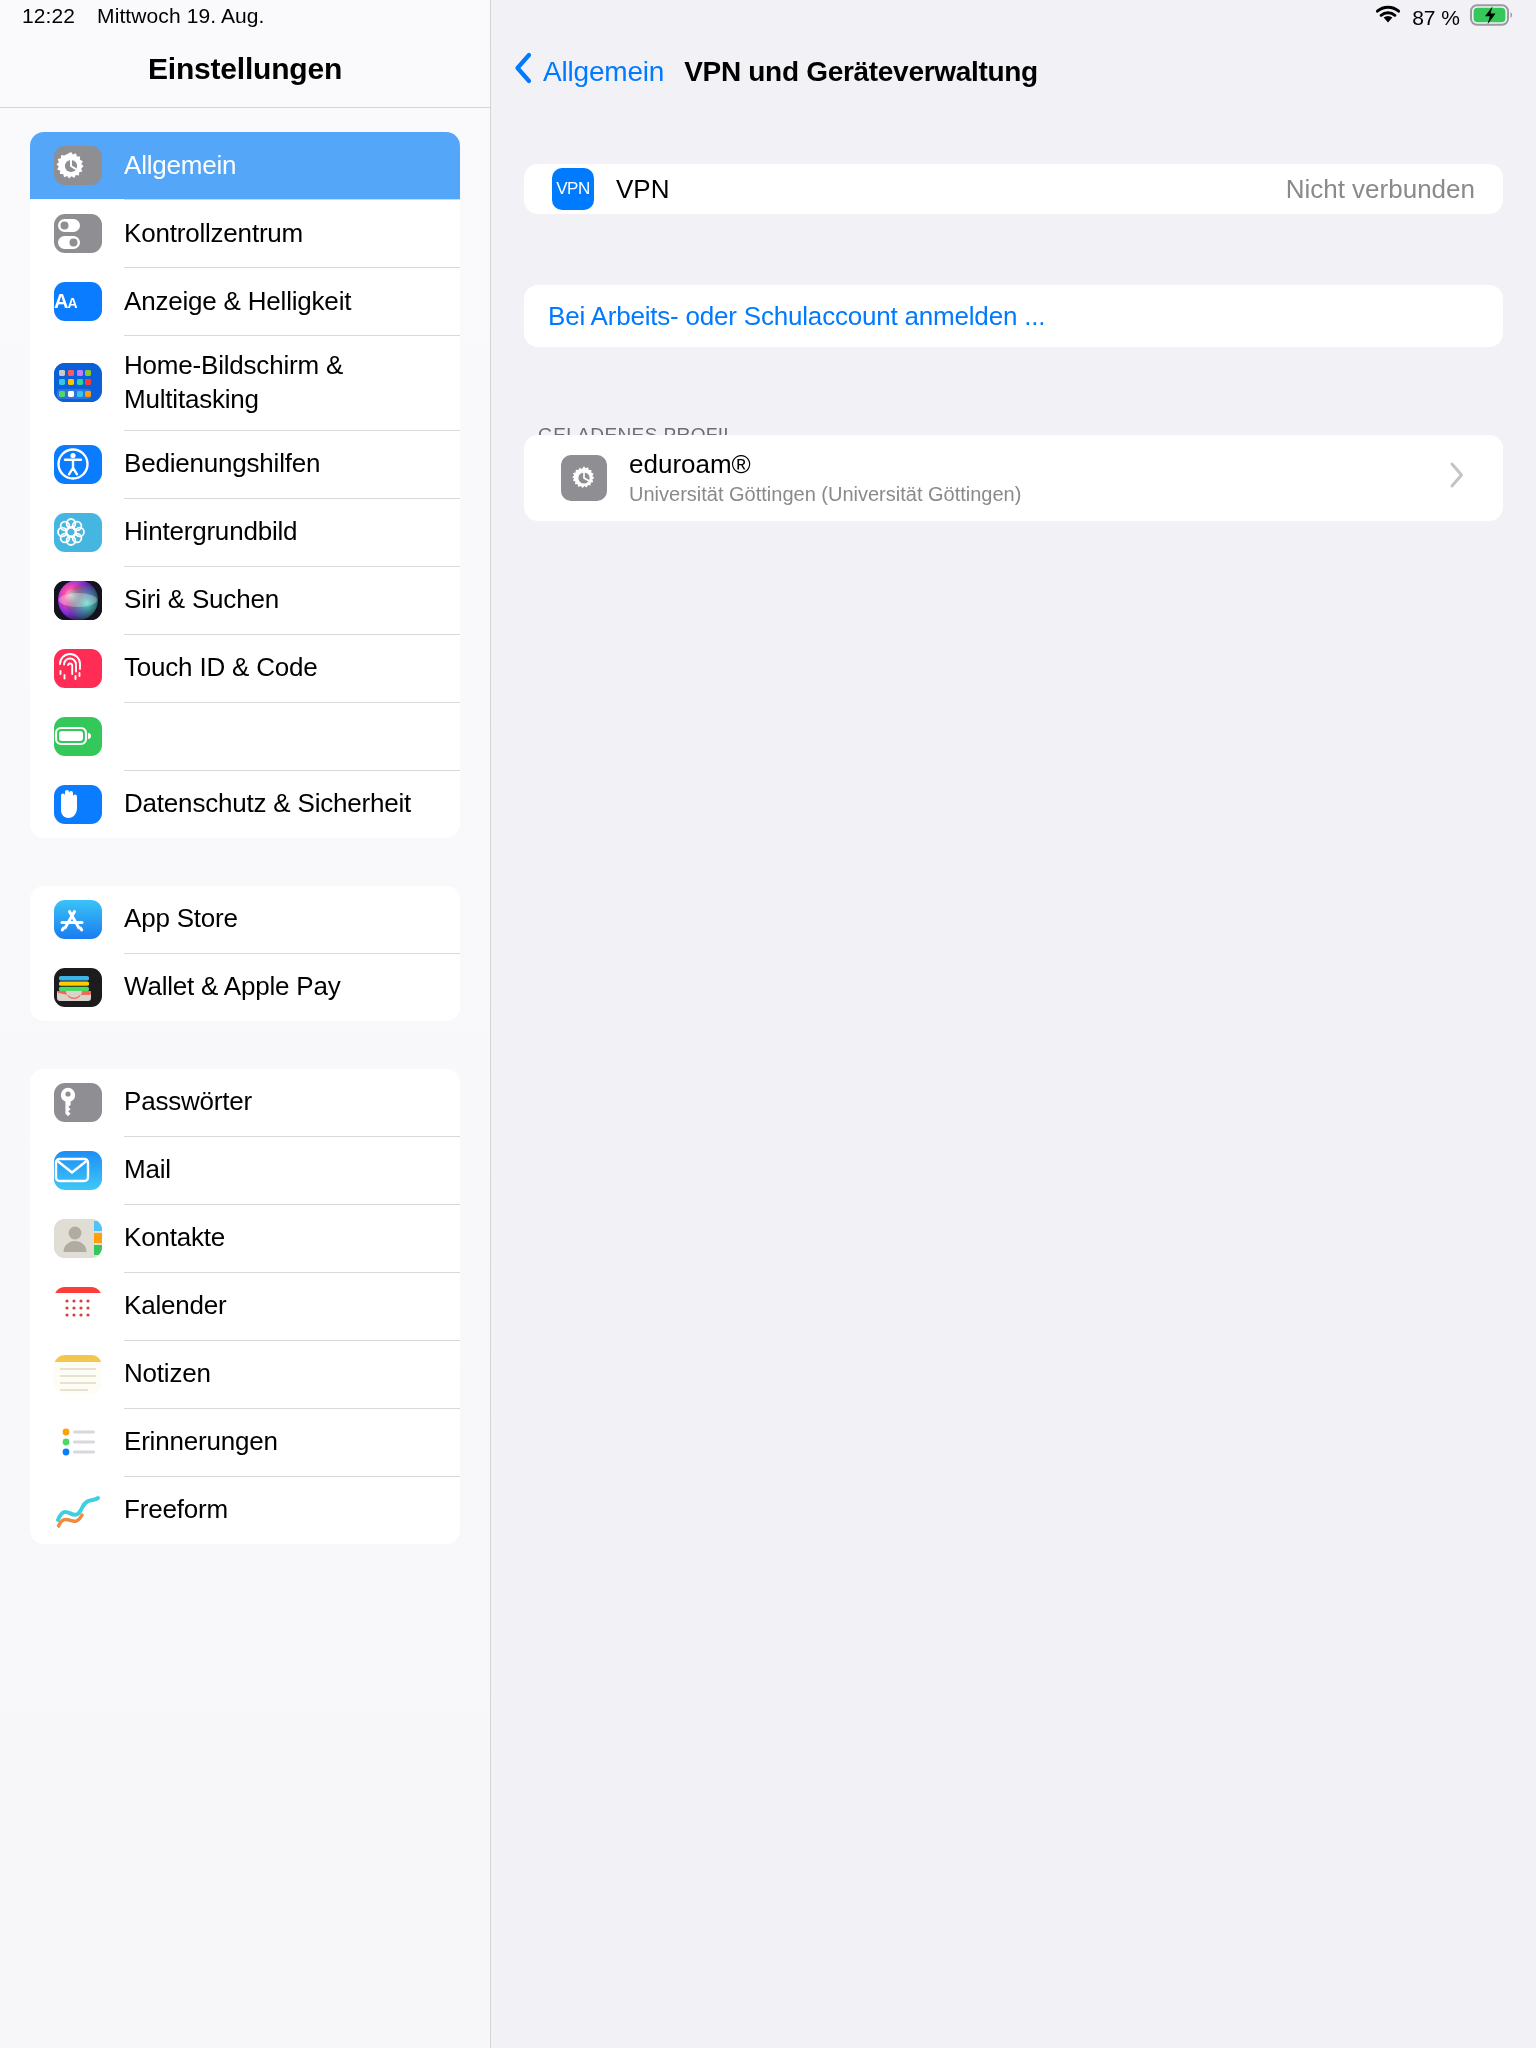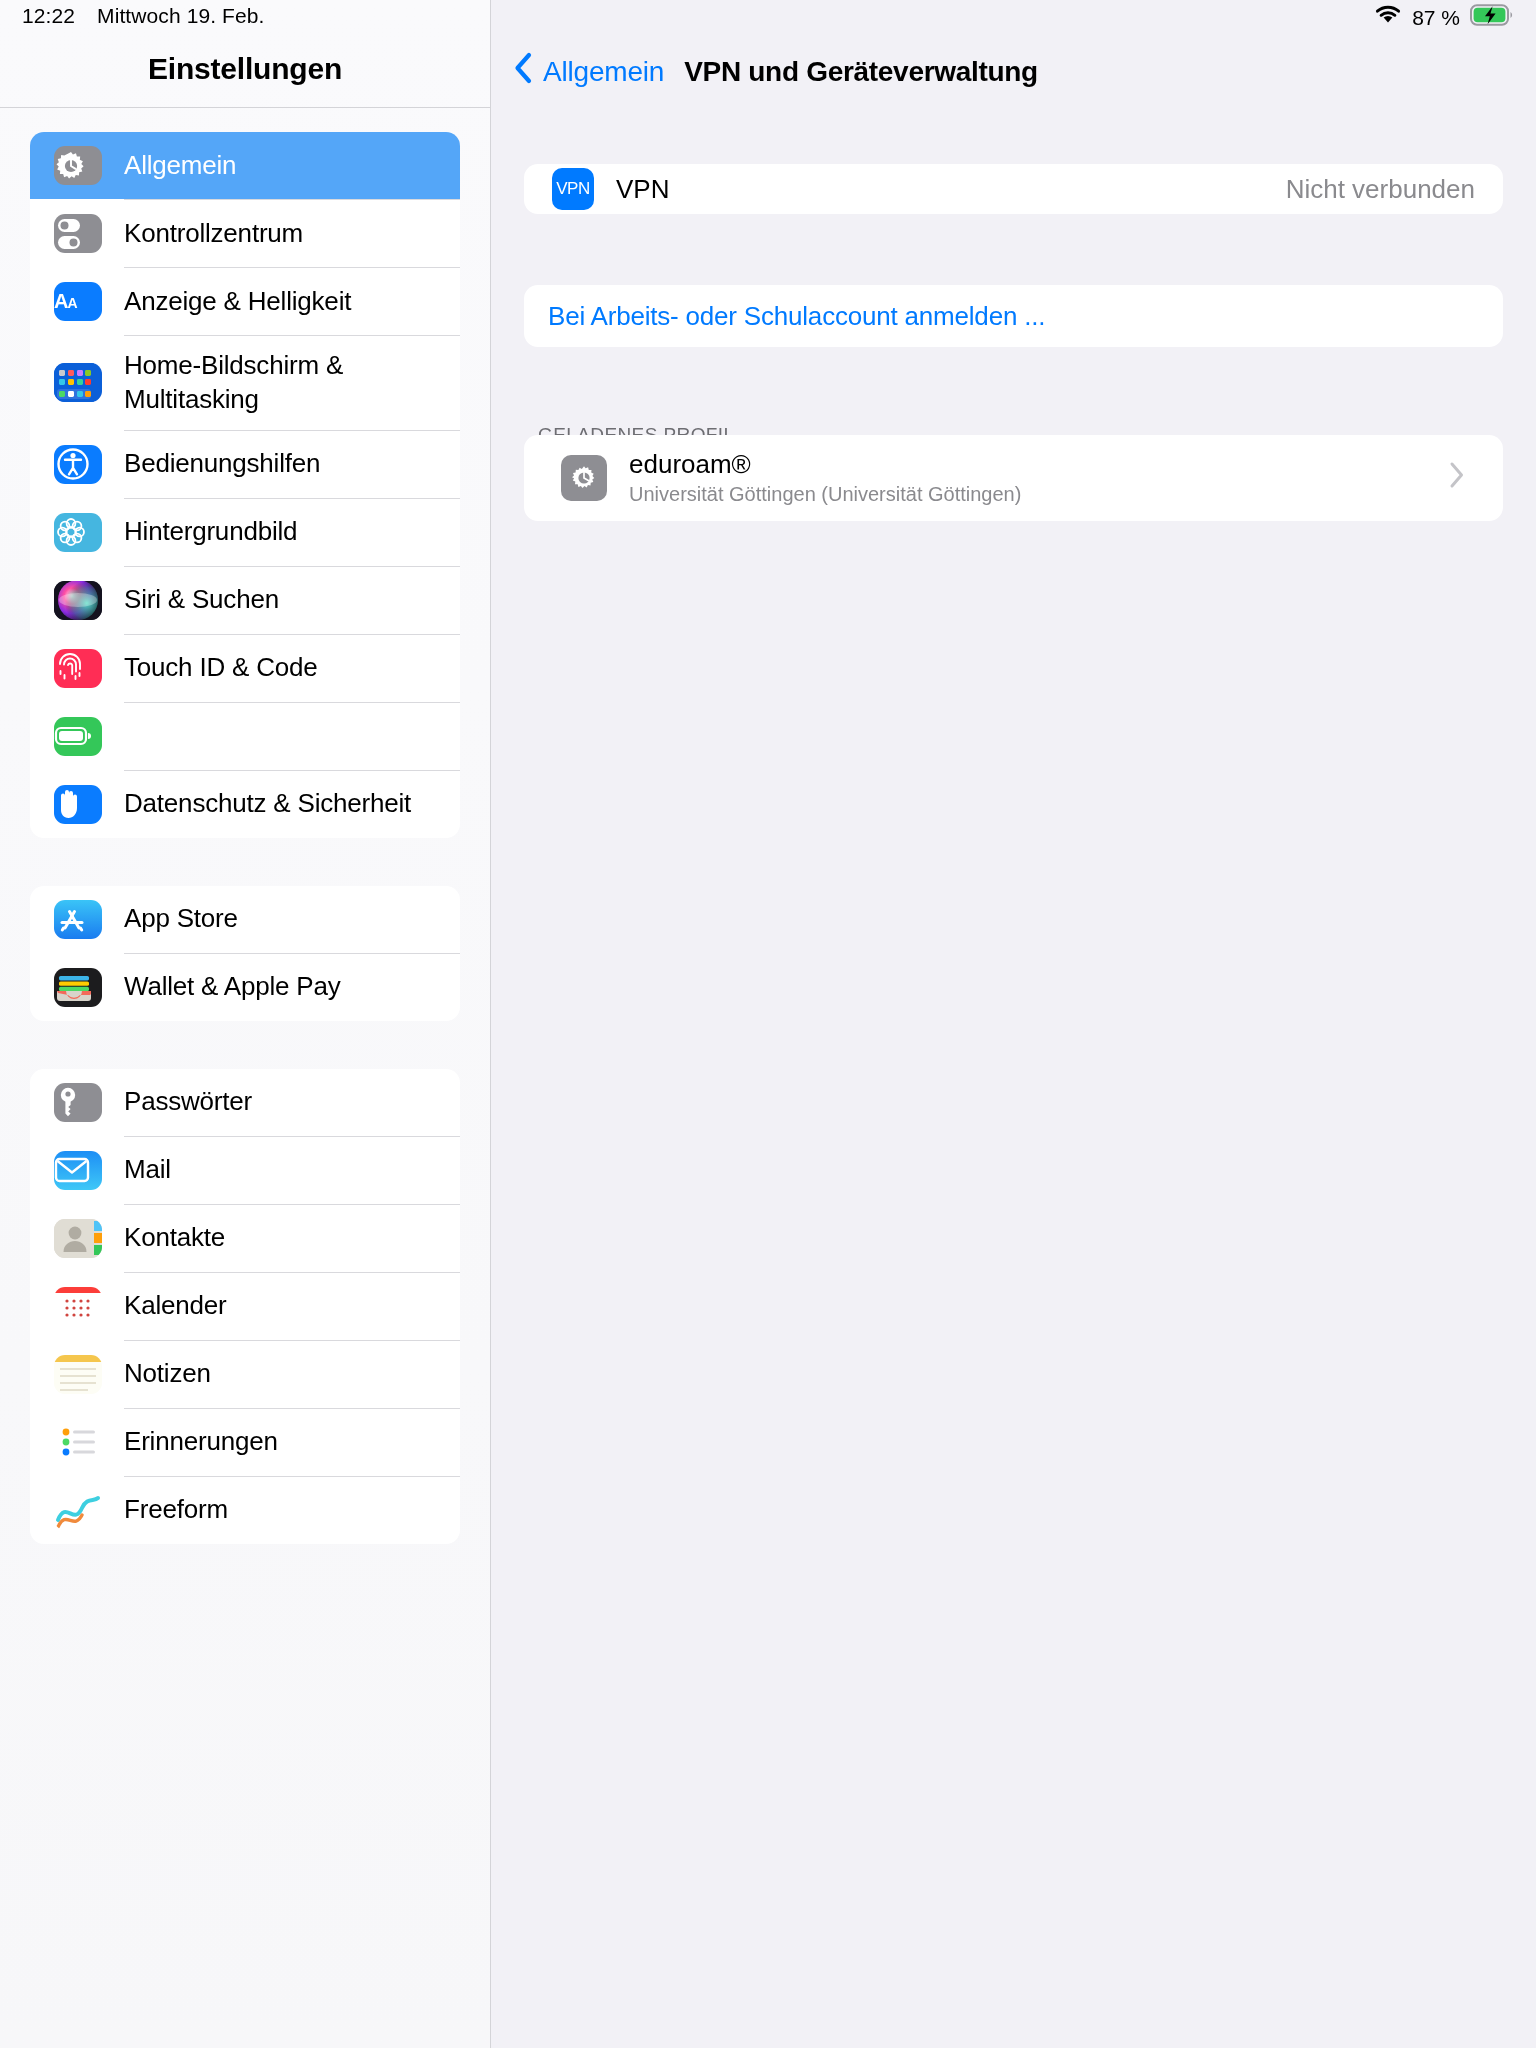--- a/index.html
+++ b/index.html
@@ -115,21 +115,21 @@
 </head>
 <body>
 
 <div id="app">
 
   <div id="sidebar">
 
     <div id="sidebar-header">
       <div id="status-left">
         <span>12:22</span>
-        <span>Mittwoch 19. Feb.</span>
+        <span>Mittwoch 19. Aug.</span>
       </div>
       <div id="settings-title">Einstellungen</div>
       <div id="sidebar-divider"></div>
     </div>
 
     <div id="sidebar-scroll">
         <div class="group">
           <div class="srow sel">
             <div class="sicon" style="background: rgb(142, 142, 147);">
               <svg width="34" height="34" viewBox="0 0 30 30">

